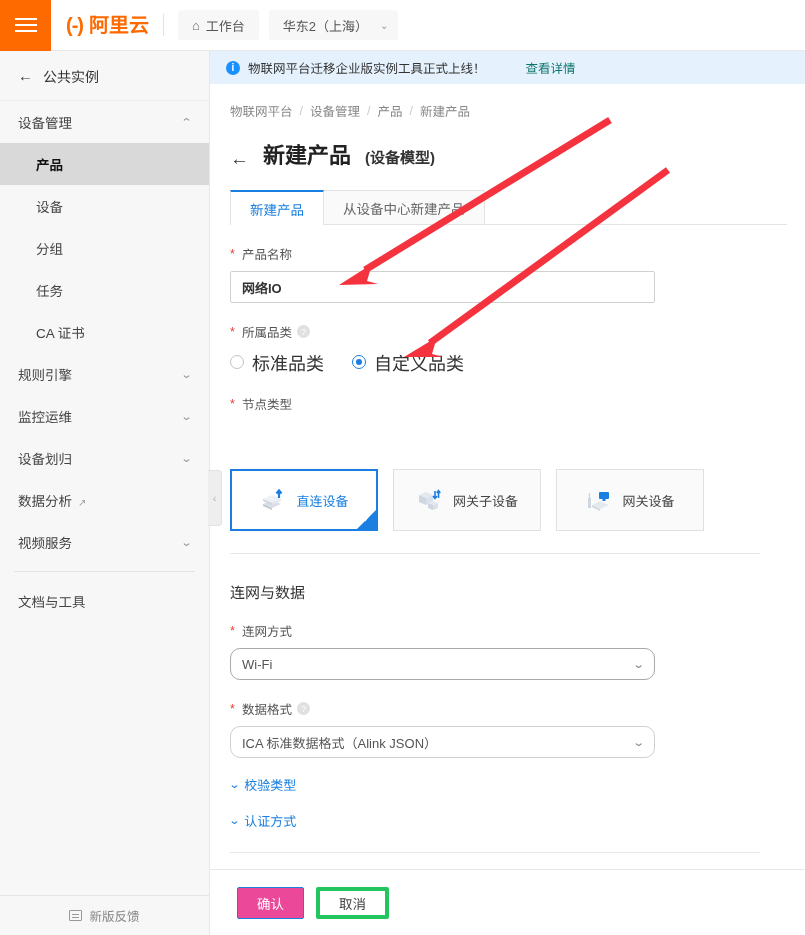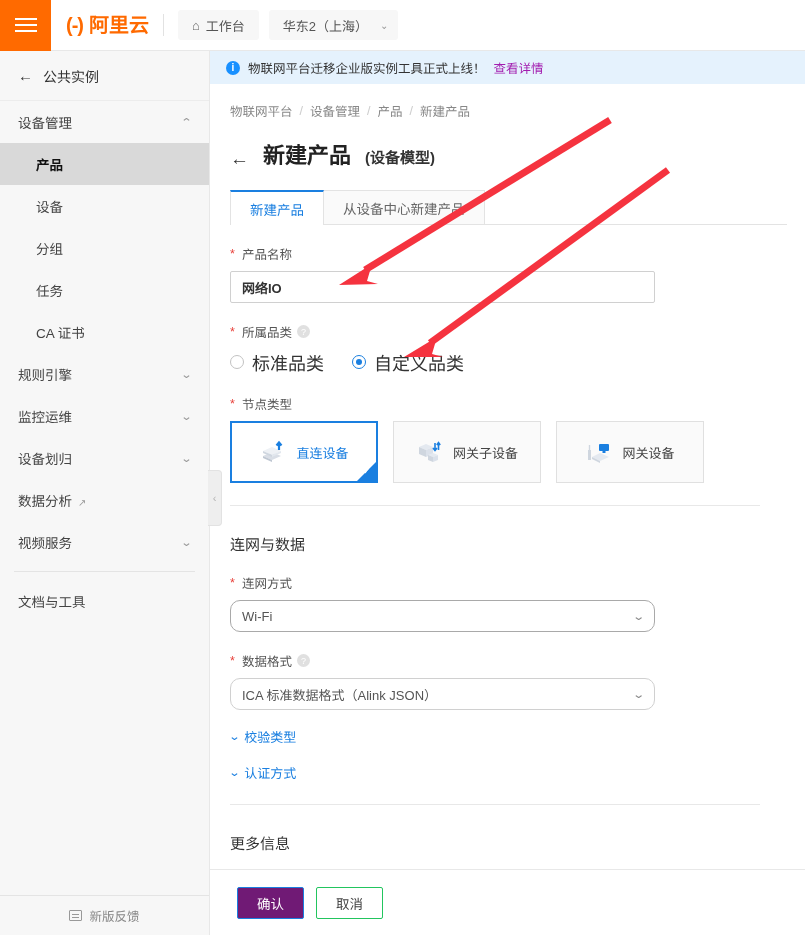--- a/index.html
+++ b/index.html
@@ -129,21 +129,21 @@
     height: 33px; background: #e5f2fd;
     display: flex; align-items: center; gap: 8px;
     padding-left: 16px; font-size: 12.5px; color: #333;
   }
   .notice-icon {
     width: 14px; height: 14px; border-radius: 50%;
     background: #1890ff; color: #fff; font-size: 10px;
     display: flex; align-items: center; justify-content: center;
     font-weight: bold; flex: none;
   }
-  .notice-link { color: #a21caf; cursor: pointer; }
+  .notice-link { color: #0f766e; cursor: pointer; margin-left: 32px; }
 
   .breadcrumb {
     display: flex; align-items: center; gap: 7px;
     padding: 17px 0 0 20px; font-size: 12.5px; color: #888;
   }
   .breadcrumb .sep { color: #ccc; }
   .breadcrumb .crumb { cursor: pointer; }
   .breadcrumb .crumb.last { color: #888; cursor: default; }
 
   .page-head {
@@ -227,21 +227,21 @@
     content: ""; position: absolute; left: 3px; top: 3px;
     width: 6px; height: 6px; border-radius: 50%; background: #1a7fe0;
   }
 
   .node-cards { display: flex; gap: 15px; margin-top: 4px; }
   .node-card {
     width: 148px; height: 62px;
     border: 1px solid #e0e0e0; background: #fafafa;
     display: flex; align-items: center; justify-content: center;
     gap: 9px; cursor: pointer; position: relative;
-    font-size: 13px; color: #444;
+    font-size: 13px; color: #444; margin-top: 48px;
   }
   .node-card.selected {
     border: 2px solid #1a7fe0; background: #ffffff; color: #1a7fe0;
   }
   .node-card .tick {
     position: absolute; right: 0; bottom: 0;
     width: 0; height: 0;
     border-style: solid; border-width: 0 0 19px 19px;
     border-color: transparent transparent #1a7fe0 transparent;
   }
@@ -266,22 +266,22 @@
     position: absolute; left: 0; bottom: 0;
     width: 595px; height: 66px;
     border-top: 1px solid #e8e8e8; background: #fff;
     display: flex; align-items: center; gap: 12px; padding-left: 27px;
   }
   .btn {
     height: 32px; padding: 0 19px; border-radius: 2px;
     display: flex; align-items: center; justify-content: center;
     font-size: 13.5px; cursor: pointer;
   }
-  .btn-primary { background: #701a75; color: #fff; border: 1px solid #1a7fe0; }
-  .btn-default { background: #fff; color: #444; border: 1px solid #22c55e; }
+  .btn-primary { background: #ec4899; color: #fff; border: 1px solid #1a7fe0; }
+  .btn-default { background: #fff; color: #444; border: 4px solid #22c55e; }
 
   
   .anno { position: absolute; left: 0; top: 0; width: 805px; height: 935px;
           pointer-events: none; z-index: 20; }
 
   
   .ni { width: 28px; height: 26px; flex: none; }
 </style>
 </head>
 <body>

